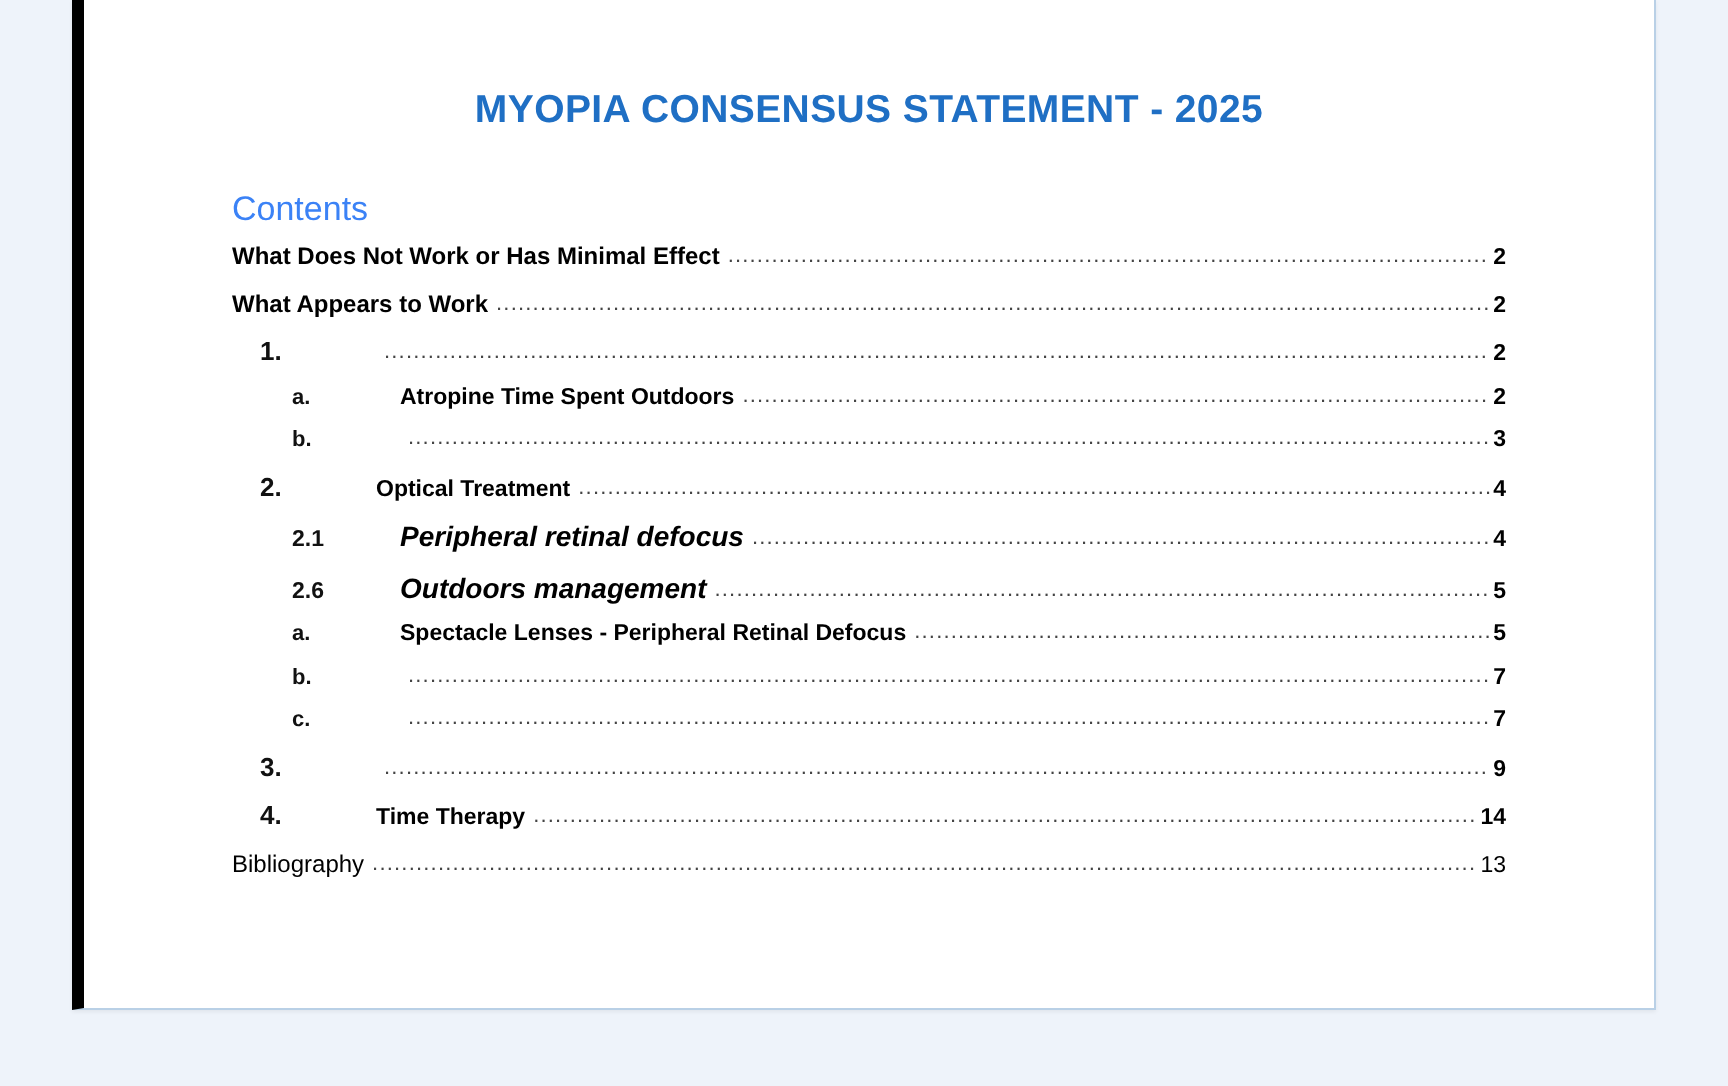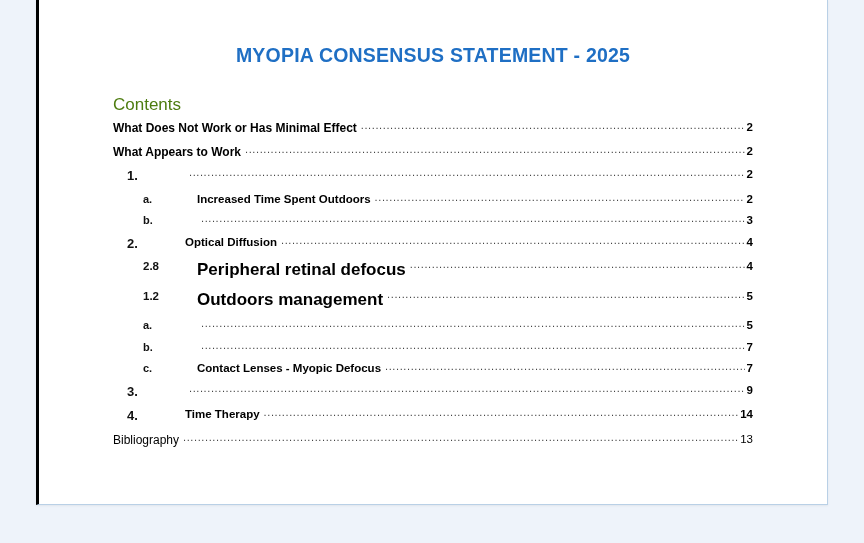--- a/index.html
+++ b/index.html
@@ -13,45 +13,46 @@
     font-family: "Liberation Sans", sans-serif;
     overflow: hidden;
   }
   .page-wrap {
     position: absolute;
     left: 36px;
     top: 0;
     width: 792px;
     height: 505px;
     background: #ffffff;
-    border-left: 3px solid #000000;
+    border-left: 6px solid #000000;
     border-right: 1px solid #b9d0e6;
     border-bottom: 1px solid #b9d0e6;
     box-sizing: border-box;
     box-shadow: 0 1px 2px rgba(0,0,0,0.06);
   }
   .doc-title {
     text-align: center;
     color: #1f6fc4;
     font-size: 19.5px;
     font-weight: bold;
     letter-spacing: 0.2px;
     margin-top: 44px;
   }
   .contents-head {
-    color: #4d7c0f;
+    color: #3b82f6;
     font-size: 17px;
     font-weight: normal;
     margin: 28px 0 6px 74px;
   }
   .toc {
     margin: 0 74px 0 74px;
   }
   .toc-row {
     display: flex;
+    align-items: flex-end;
     font-size: 11.5px;
     color: #000000;
     margin-bottom: 9.5px;
     white-space: nowrap;
   }
   .toc-row .num {
     flex: 0 0 auto;
     font-weight: bold;
     color: #111;
   }
@@ -83,21 +84,21 @@
   .lvl-1 { margin-left: 14px; }
   .lvl-1 .num { width: 58px; font-size: 12px; }
   .lvl-1 .label { font-size: 11.5px; }
 
   .lvl-2 { margin-left: 30px; }
   .lvl-2 .num { width: 54px; font-size: 11px; }
   .lvl-2 .label { font-size: 11.5px; }
 
   .lvl-sub { margin-left: 30px; }
   .lvl-sub .num { width: 54px; font-size: 11.5px; }
-  .lvl-sub .label { font-size: 17px; }
+  .lvl-sub .label { font-size: 14px; font-style: italic; }
 
   .lvl-plain { margin-left: 0px; }
   .lvl-plain .label { font-weight: normal; font-size: 12px; }
   .lvl-plain .page { font-weight: normal; }
 
   .big-num .num { font-size: 13px; }
 </style>
 </head>
 <body>
 
@@ -118,60 +119,60 @@
         <span class="dots">....................................................................................................................................................................................................................................................................</span>
         <span class="page">2</span>
       </div>
       <div class="toc-row lvl-1 big-num">
         <span class="num">1.</span>
         <span class="dots">....................................................................................................................................................................................................................................................................</span>
         <span class="page">2</span>
       </div>
       <div class="toc-row lvl-2">
         <span class="num">a.</span>
-        <span class="label">Increased Time Spent Outdoors</span>
+        <span class="label">Atropine Time Spent Outdoors</span>
         <span class="dots">....................................................................................................................................................................................................................................................................</span>
         <span class="page">2</span>
       </div>
       <div class="toc-row lvl-2">
         <span class="num">b.</span>
         <span class="dots">....................................................................................................................................................................................................................................................................</span>
         <span class="page">3</span>
       </div>
       <div class="toc-row lvl-1 big-num">
         <span class="num">2.</span>
-        <span class="label">Optical Diffusion</span>
+        <span class="label">Optical Treatment</span>
         <span class="dots">....................................................................................................................................................................................................................................................................</span>
         <span class="page">4</span>
       </div>
       <div class="toc-row lvl-sub">
-        <span class="num">2.8</span>
+        <span class="num">2.1</span>
         <span class="label">Peripheral retinal defocus</span>
         <span class="dots">....................................................................................................................................................................................................................................................................</span>
         <span class="page">4</span>
       </div>
       <div class="toc-row lvl-sub">
-        <span class="num">1.2</span>
+        <span class="num">2.6</span>
         <span class="label">Outdoors management</span>
         <span class="dots">....................................................................................................................................................................................................................................................................</span>
         <span class="page">5</span>
       </div>
       <div class="toc-row lvl-2">
         <span class="num">a.</span>
+        <span class="label">Spectacle Lenses - Peripheral Retinal Defocus</span>
         <span class="dots">....................................................................................................................................................................................................................................................................</span>
         <span class="page">5</span>
       </div>
       <div class="toc-row lvl-2">
         <span class="num">b.</span>
         <span class="dots">....................................................................................................................................................................................................................................................................</span>
         <span class="page">7</span>
       </div>
       <div class="toc-row lvl-2">
         <span class="num">c.</span>
-        <span class="label">Contact Lenses - Myopic Defocus</span>
         <span class="dots">....................................................................................................................................................................................................................................................................</span>
         <span class="page">7</span>
       </div>
       <div class="toc-row lvl-1 big-num">
         <span class="num">3.</span>
         <span class="dots">....................................................................................................................................................................................................................................................................</span>
         <span class="page">9</span>
       </div>
       <div class="toc-row lvl-1 big-num">
         <span class="num">4.</span>

